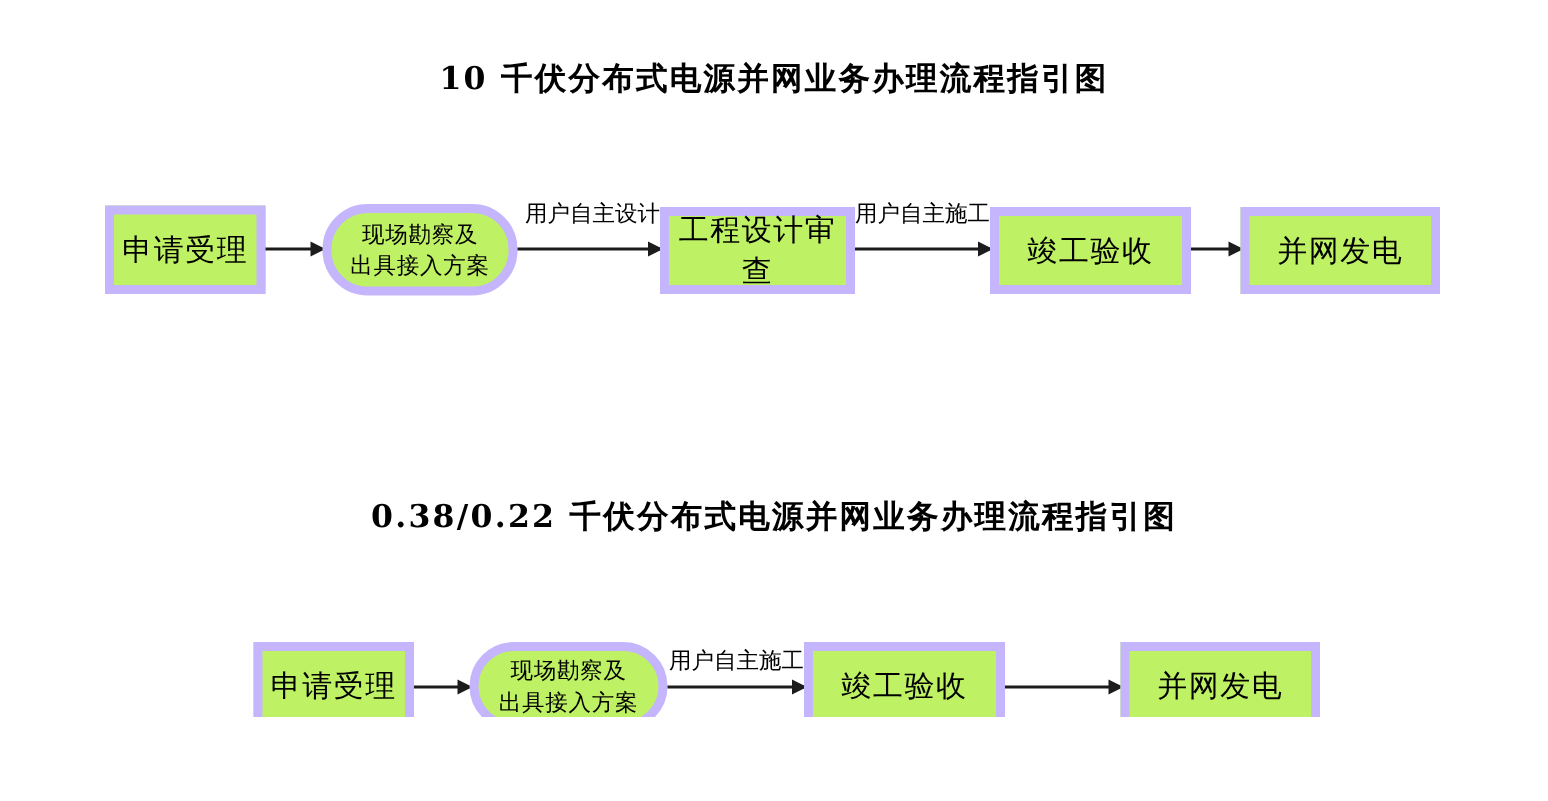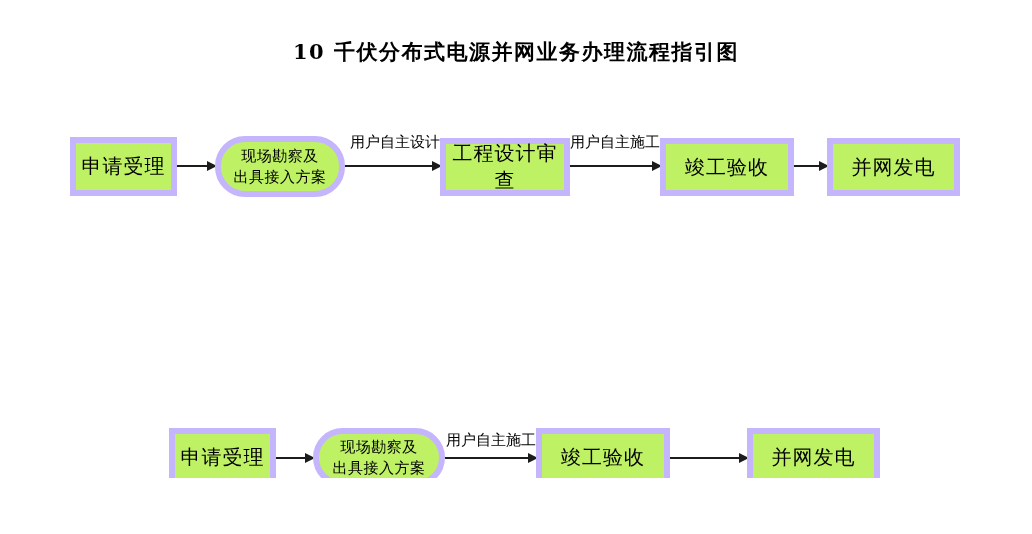--- a/index.html
+++ b/index.html
@@ -89,20 +89,21 @@
 
   <div class="edge-label" style="left:570px;top:134px;width:90px;">用户自主施工</div>
   <div class="arrow" style="left:570px;top:165px;width:90px;"></div>
 
   <div class="box serif" style="left:660px;top:138px;width:134px;height:58px;">竣工验收</div>
 
   <div class="arrow" style="left:794px;top:165px;width:33px;"></div>
 
   <div class="box serif" style="left:827px;top:138px;width:133px;height:58px;">并网发电</div>
 
+  <div class="title" style="top:330px;">0.38/0.22 千伏分布式电源并网业务办理流程指引图</div>
 
   <div class="box serif" style="left:169px;top:428px;width:107px;height:58px;">申请受理</div>
 
   <div class="arrow" style="left:276px;top:457px;width:37px;"></div>
 
   <div class="box sans" style="left:313px;top:428px;width:132px;height:59px;">
     <span>现场勘察及</span>
     <span>出具接入方案</span>
   </div>
 

